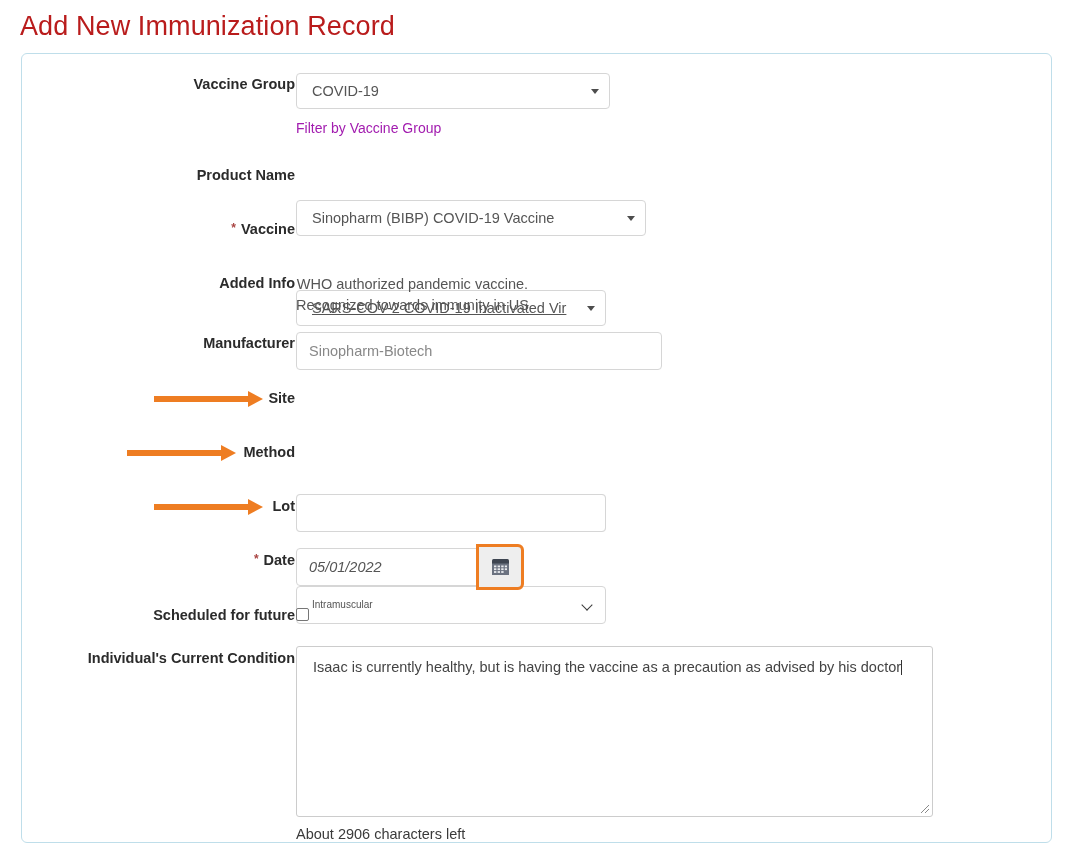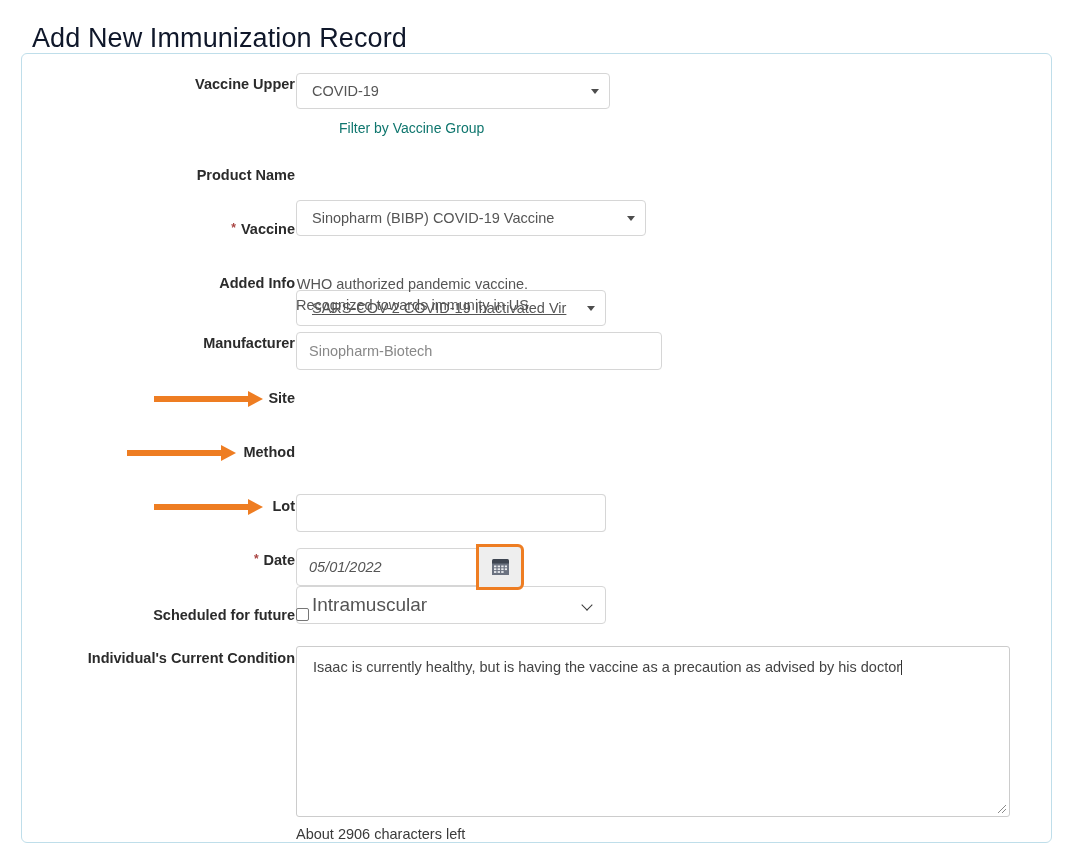--- a/index.html
+++ b/index.html
@@ -11,23 +11,23 @@
     width: 1075px;
     height: 845px;
     font-family: "Liberation Sans", sans-serif;
     color: #333333;
     overflow: hidden;
   }
 
   .page-title {
     font-size: 27px;
     font-weight: 400;
-    color: #0f172a;
+    color: #b91c1c;
     letter-spacing: 0.1px;
-    margin: 12px;
+    margin: 0;
     padding: 10px 11px 0 20px;
     line-height: 32px;
   }
 
   .form-card {
     position: absolute;
     left: 21px;
     top: 53px;
     width: 1031px;
     height: 790px;
@@ -84,21 +84,21 @@
     border-left: 4.5px solid transparent;
     border-right: 4.5px solid transparent;
     border-top: 5px solid #4d4d4d;
   }
 
   .sel-native {
     height: 38px;
     border: 1px solid #d6d6d6;
     border-radius: 4px;
     background: #ffffff;
-    font-size: 19px;
+    font-size: 10px;
     color: #555555;
     line-height: 36px;
     padding: 0 30px 0 15px;
     white-space: nowrap;
     overflow: hidden;
     position: relative;
   }
   .chev {
     position: absolute;
     right: 13px;
@@ -127,22 +127,21 @@
     line-height: 36px;
     padding: 0 12px;
     white-space: nowrap;
     overflow: hidden;
   }
 
   .helper-text {
     position: absolute;
     left: 274px;
     font-size: 14px;
-    color: #0f766e;
-    margin-left: 43px;
+    color: #a21caf;
   }
 
   .static-text {
     position: absolute;
     left: 274px;
     font-size: 14.5px;
     color: #555555;
     line-height: 21px;
   }
 
@@ -191,21 +190,21 @@
     height: 13px;
     box-sizing: border-box;
     border: 1px solid #767676;
     border-radius: 2px;
     background: #ffffff;
   }
 
   .textarea-box {
     position: absolute;
     left: 274px;
-    width: 714px;
+    width: 637px;
     height: 171px;
     box-sizing: border-box;
     border: 1px solid #cccccc;
     border-radius: 3px;
     background: #ffffff;
   }
   .textarea-text {
     position: absolute;
     left: 16px;
     top: 10px;
@@ -260,21 +259,21 @@
   }
 </style>
 </head>
 <body>
 
 <h1 class="page-title">Add New Immunization Record</h1>
 
 <div class="form-card">
 
   <div class="field-label" style="top:22px;">
-    <span>Vaccine Upper</span>
+    <span>Vaccine Group</span>
   </div>
   <div class="control sel-bootstrap" style="top:19px; width:314px;">
     <span>COVID-19</span>
     <span class="caret-tri"></span>
   </div>
   <div class="helper-text" style="top:66px;">Filter by Vaccine Group</div>
 
   <div class="field-label" style="top:113px;">
     <span>Product Name</span>
   </div>

